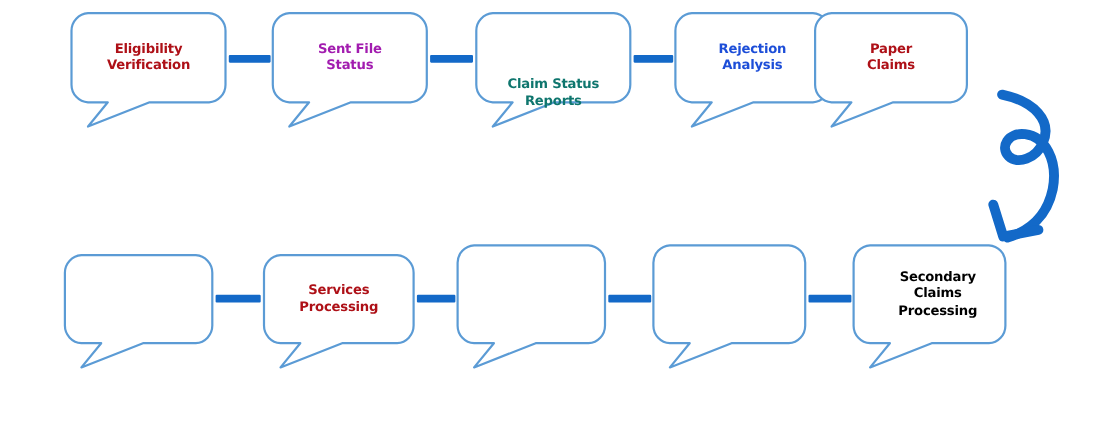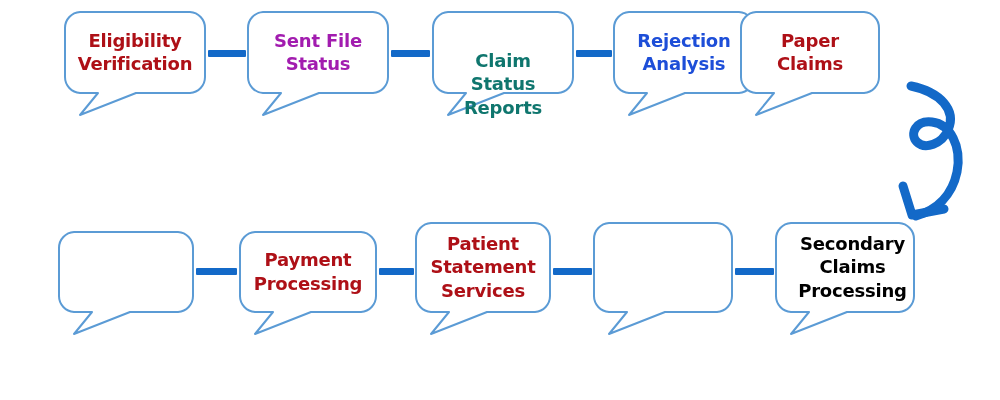--- a/index.html
+++ b/index.html
@@ -30,21 +30,21 @@
   .bubble-label {
     position: absolute;
     left: 0;
     right: 0;
     display: flex;
     align-items: center;
     justify-content: center;
     text-align: center;
     color: #AE1017;
     font-weight: 700;
-    font-size: 18px;
+    font-size: 12px;
     line-height: 1.28;
     letter-spacing: -0.2px;
     white-space: pre-line;
     pointer-events: none;
     padding: 0 8px;
     box-sizing: border-box;
   }
   .connector {
     position: absolute;
     background: #1369C8;
@@ -112,30 +112,27 @@
       <div class="connector" style="left: 735px; top: 268px; width: 39px; background: rgb(19, 105, 200);"></div>
       <div class="bubble" style="left: 58px; top: 231px; width: 136px; height: 107px;">
         <svg class="bubble-svg" width="136" height="107" viewBox="0 0 136 107">
           <path d="M 16 1 H 120 A 16 16 0 0 1 135 17 V 65 A 16 16 0 0 1 120 81 H 72 L 16 103 L 34 81 H 16 A 16 16 0 0 1 1 65 V 17 A 16 16 0 0 1 16 1 Z" fill="#ffffff" stroke="#5B9BD5" stroke-width="2" stroke-linejoin="round"></path>
         </svg>
       </div>
       <div class="bubble" style="left: 239px; top: 231px; width: 138px; height: 107px;">
         <svg class="bubble-svg" width="138" height="107" viewBox="0 0 138 107">
           <path d="M 16 1 H 122 A 16 16 0 0 1 137 17 V 65 A 16 16 0 0 1 122 81 H 72 L 16 103 L 34 81 H 16 A 16 16 0 0 1 1 65 V 17 A 16 16 0 0 1 16 1 Z" fill="#ffffff" stroke="#5B9BD5" stroke-width="2" stroke-linejoin="round"></path>
         </svg>
-        <div class="bubble-label" style="top: 0px; height: 81px; color: rgb(174, 16, 23);">Payment
+        <div class="bubble-label" style="top: 0px; height: 81px; color: rgb(174, 16, 23);">Services
 Processing</div>
       </div>
       <div class="bubble" style="left: 415px; top: 222px; width: 136px; height: 116px;">
         <svg class="bubble-svg" width="136" height="116" viewBox="0 0 136 116">
           <path d="M 16 1 H 120 A 16 16 0 0 1 135 17 V 74 A 16 16 0 0 1 120 90 H 72 L 16 112 L 34 90 H 16 A 16 16 0 0 1 1 74 V 17 A 16 16 0 0 1 16 1 Z" fill="#ffffff" stroke="#5B9BD5" stroke-width="2" stroke-linejoin="round"></path>
         </svg>
-        <div class="bubble-label" style="top: 0px; height: 90px; color: rgb(174, 16, 23);">Patient
-Statement
-Services</div>
       </div>
       <div class="bubble" style="left: 593px; top: 222px; width: 140px; height: 116px;">
         <svg class="bubble-svg" width="140" height="116" viewBox="0 0 140 116">
           <path d="M 16 1 H 124 A 16 16 0 0 1 139 17 V 74 A 16 16 0 0 1 124 90 H 72 L 16 112 L 34 90 H 16 A 16 16 0 0 1 1 74 V 17 A 16 16 0 0 1 16 1 Z" fill="#ffffff" stroke="#5B9BD5" stroke-width="2" stroke-linejoin="round"></path>
         </svg>
       </div>
       <div class="bubble" style="left: 775px; top: 222px; width: 140px; height: 116px;">
         <svg class="bubble-svg" width="140" height="116" viewBox="0 0 140 116">
           <path d="M 16 1 H 124 A 16 16 0 0 1 139 17 V 74 A 16 16 0 0 1 124 90 H 72 L 16 112 L 34 90 H 16 A 16 16 0 0 1 1 74 V 17 A 16 16 0 0 1 16 1 Z" fill="#ffffff" stroke="#5B9BD5" stroke-width="2" stroke-linejoin="round"></path>
         </svg>

